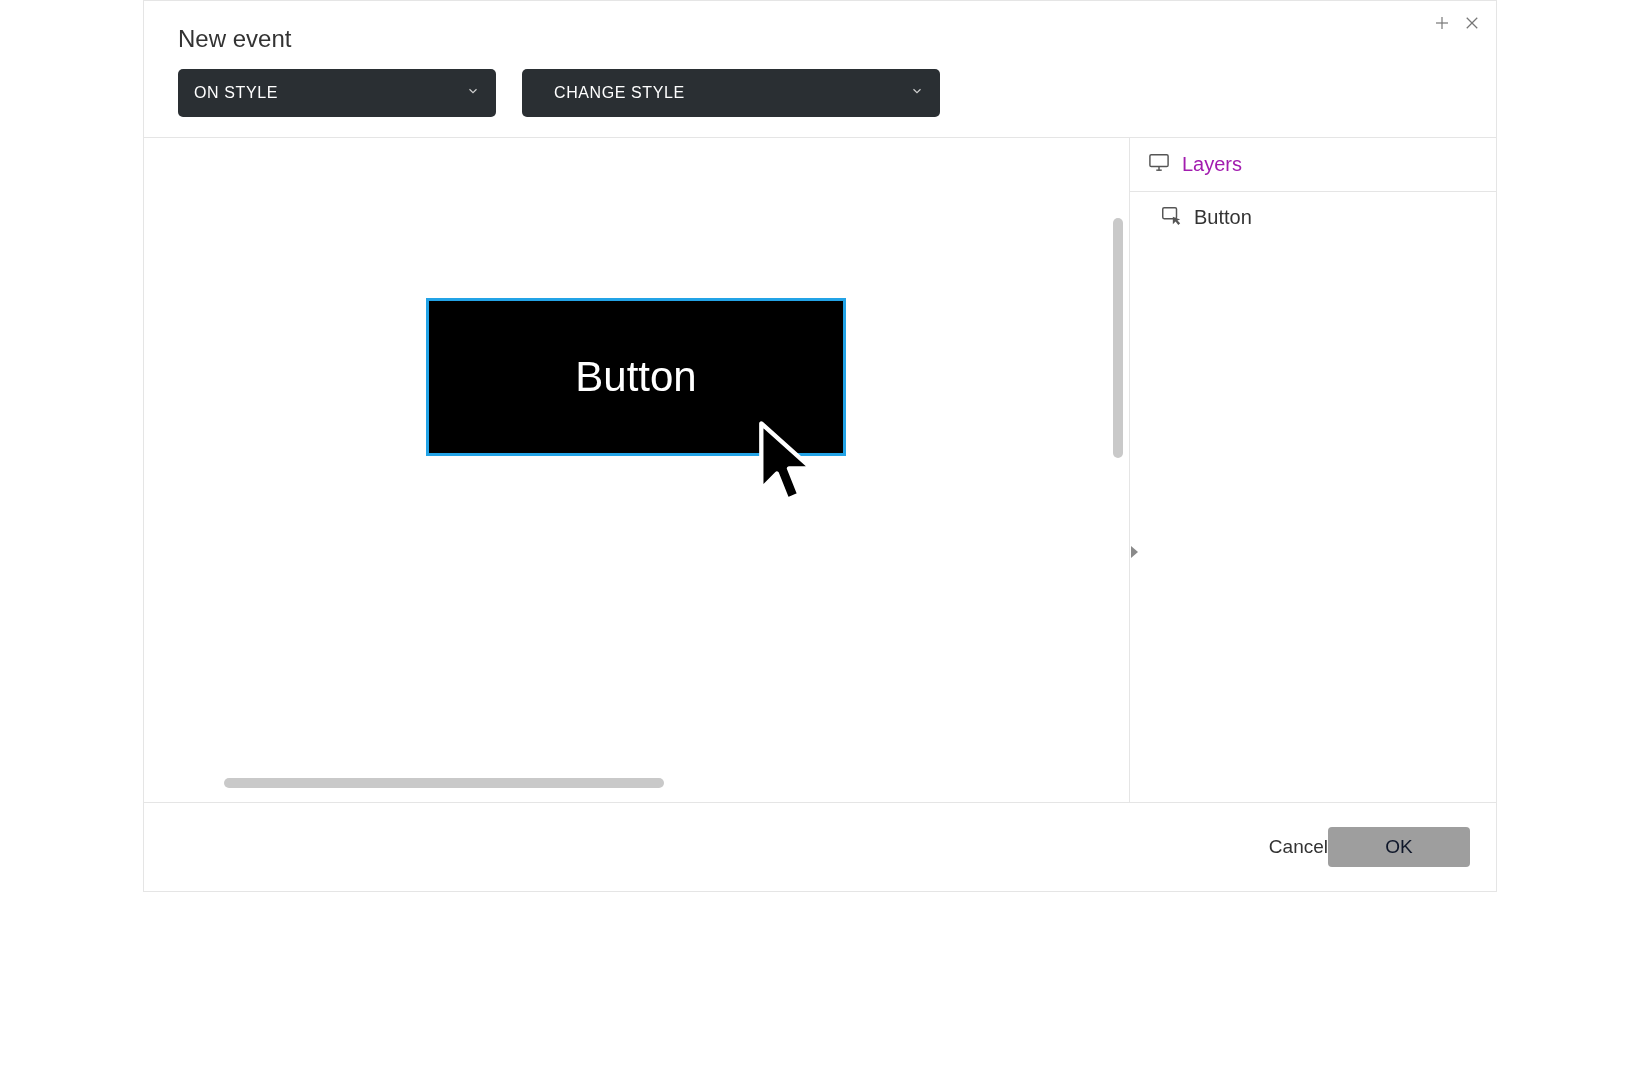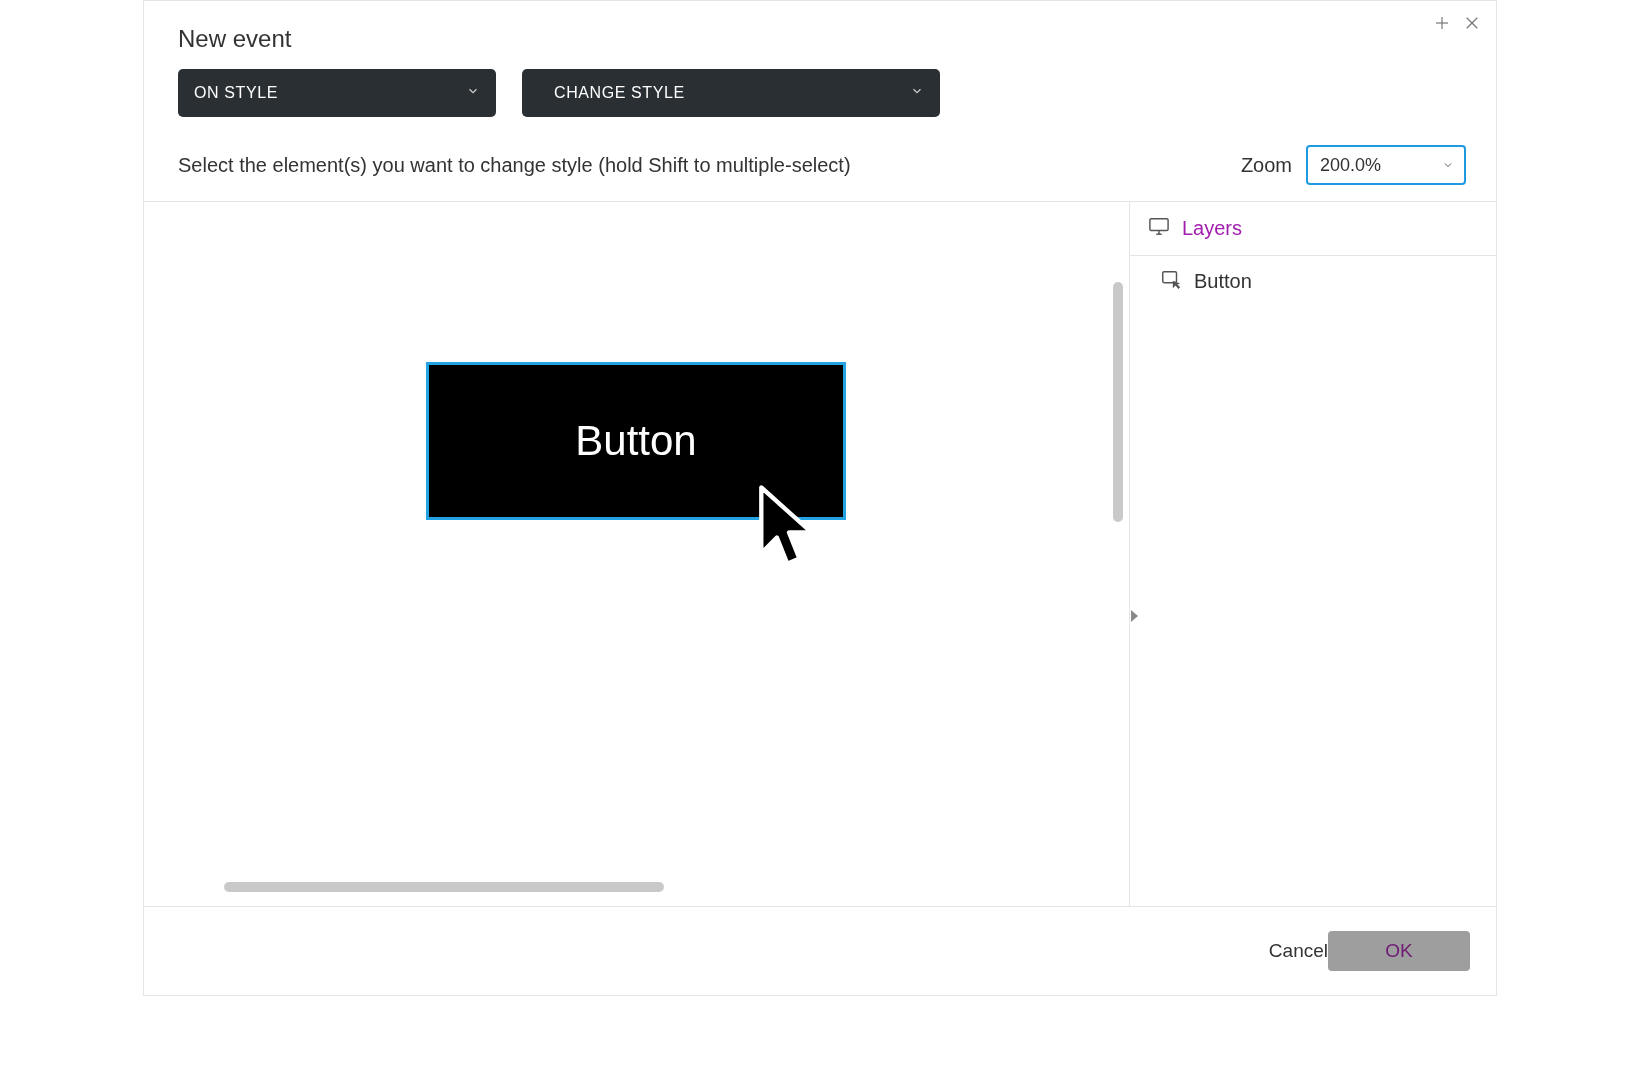--- a/index.html
+++ b/index.html
@@ -4,21 +4,21 @@
 <style>
   * { box-sizing: border-box; margin: 0; padding: 0; }
   html, body { width: 100%; height: 100%; }
   body {
     font-family: -apple-system, BlinkMacSystemFont, "Segoe UI", Arial, sans-serif;
     background: #fff;
     color: #333;
   }
   .dialog {
     width: 1354px;
-    height: 996px;
+    height: 892px;
     margin: 0 auto;
     border: 1px solid #e5e5e5;
     background: #fff;
     display: flex;
     flex-direction: column;
     position: relative;
   }
 
   
   .dlg-header {
@@ -217,21 +217,21 @@
   }
   .btn-cancel {
     background: transparent;
     border: none;
     font-size: 19px;
     color: #333;
     cursor: pointer;
   }
   .btn-ok {
     background: #9e9e9e;
-    color: #701a75;
+    color: #0f172a;
     border: none;
     border-radius: 4px;
     font-size: 19px;
     width: 142px;
     height: 40px;
     cursor: pointer;
   }
 </style>
 </head>
 <body>
@@ -268,32 +268,20 @@
     <div class="dd dd-action">
       <span>CHANGE STYLE</span>
       <span class="chev">
         <svg viewBox="0 0 24 24">
             <polyline points="6 9 12 15 18 9"></polyline>
           </svg>
       </span>
     </div>
   </div>
 
-  <div class="inst-row">
-    <div class="inst-text">Select the element(s) you want to change style (hold Shift to multiple-select)</div>
-    <div class="zoom-wrap">
-      <span class="zoom-label">Zoom</span>
-      <div class="zoom-select">
-        <span>200.0%</span>
-        <svg viewBox="0 0 24 24">
-            <polyline points="6 9 12 15 18 9"></polyline>
-          </svg>
-      </div>
-    </div>
-  </div>
 
   <div class="workspace">
     <div class="canvas-area">
       <div class="element-button">
         <span>Button</span>
       </div>
       <span class="cursor-icon">
         <svg viewBox="0 0 40 52">
           <path d="M4 2 L4 40 L13 31 L19 46 L26 43 L20 28 L33 28 Z" fill="#000" stroke="#fff" stroke-width="2.5" stroke-linejoin="round"></path>
         </svg>

